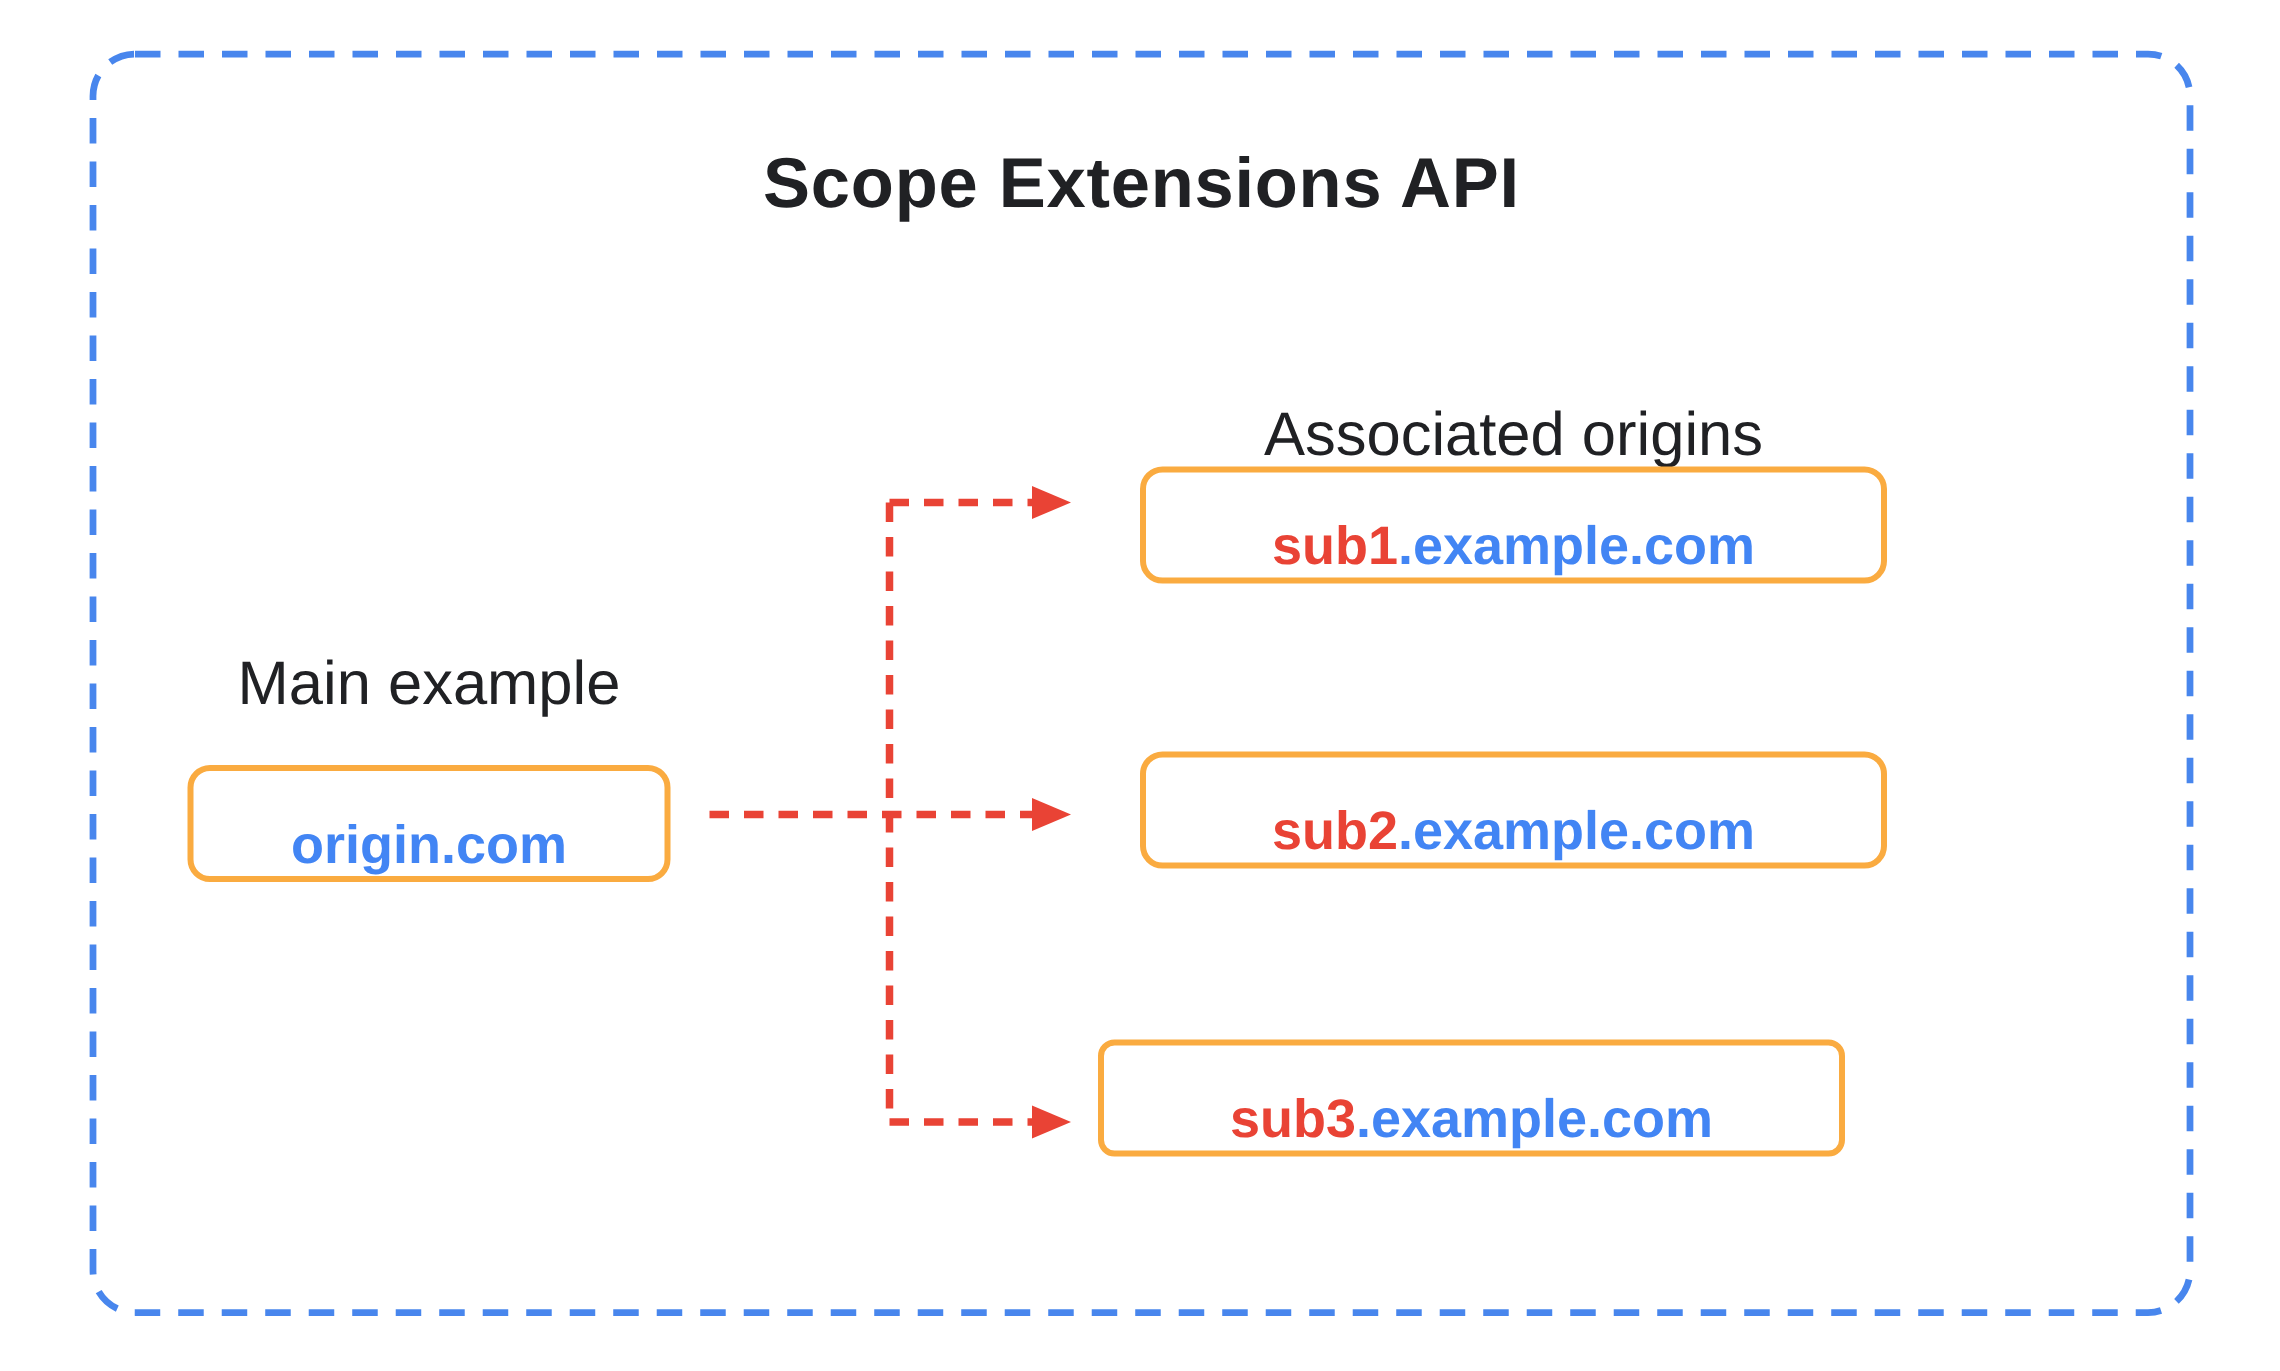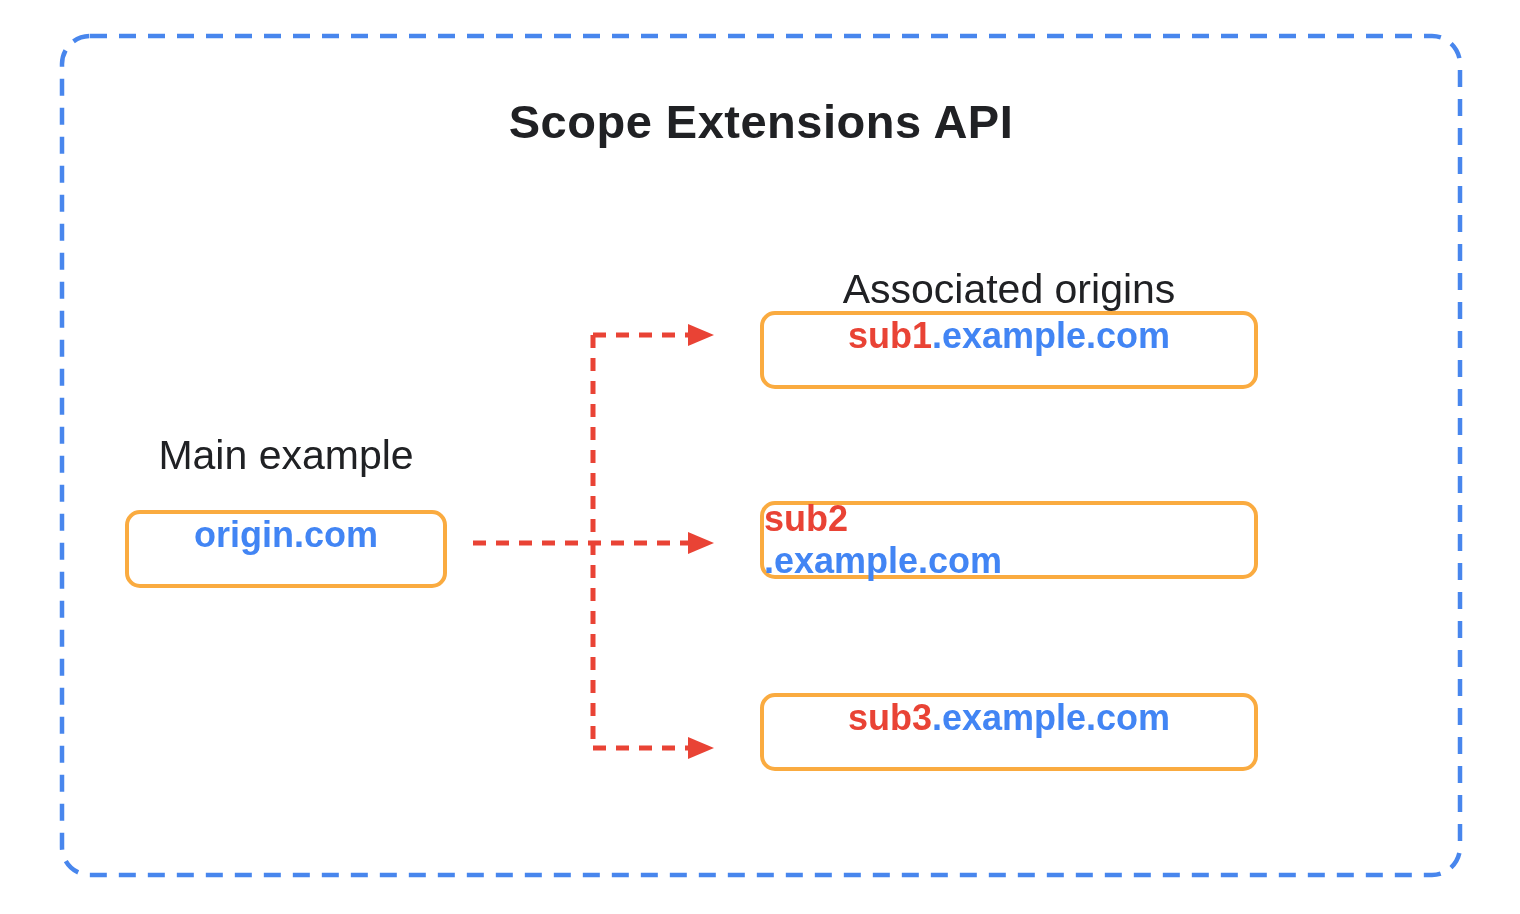--- a/index.html
+++ b/index.html
@@ -42,33 +42,33 @@
     text-align: center;
     font-size: 41px;
     font-weight: 400;
     color: var(--text-black);
   }
   .label-associated { left: 760px; top: 224px; width: 498px; margin-top: 42px; }
   .label-main      { left: 125px; top: 432px; width: 322px; }
   .origin-box {
     position: absolute;
     display: flex;
-    align-items: flex-start;
+    align-items: flex-end;
     justify-content: center;
     border: 4px solid var(--box-orange);
     border-radius: 15px;
     background: var(--bg);
     font-size: 36px;
     font-weight: 700;
     white-space: nowrap;
   }
   .box-main { left: 125px; top: 510px; width: 322px; height: 78px; }
   .box-sub1 { left: 760px; top: 311px; width: 498px; height: 78px; }
-  .box-sub2 { left: 760px; top: 501px; width: 498px; height: 78px; flex-direction: column; }
-  .box-sub3 { left: 760px; top: 693px; width: 498px; height: 78px; }
+  .box-sub2 { left: 760px; top: 501px; width: 498px; height: 78px; }
+  .box-sub3 { left: 732px; top: 693px; width: 498px; height: 78px; border-radius: 11px; }
   .txt-blue { color: var(--domain-blue); }
   .txt-red  { color: var(--subdomain-red); }
 </style>
 </head>
 <body>
 
 <div class="canvas">
 
   <svg class="svg-layer" viewBox="0 0 1520 914">
 

